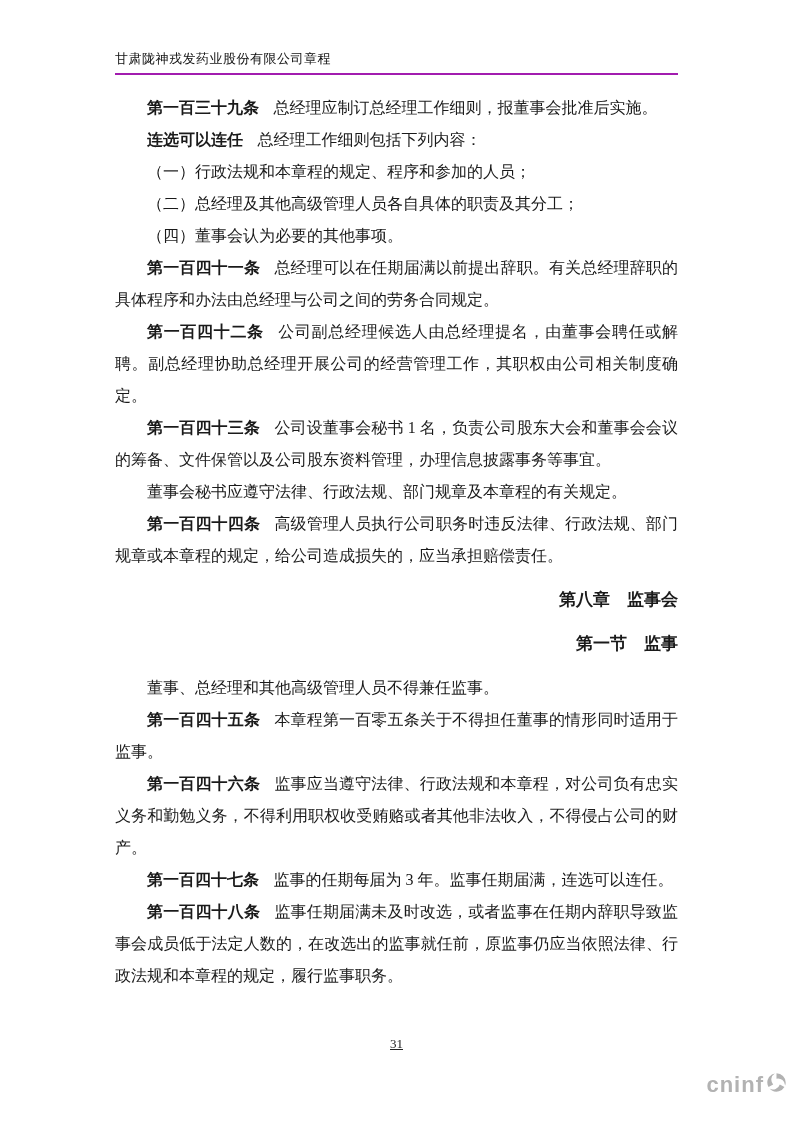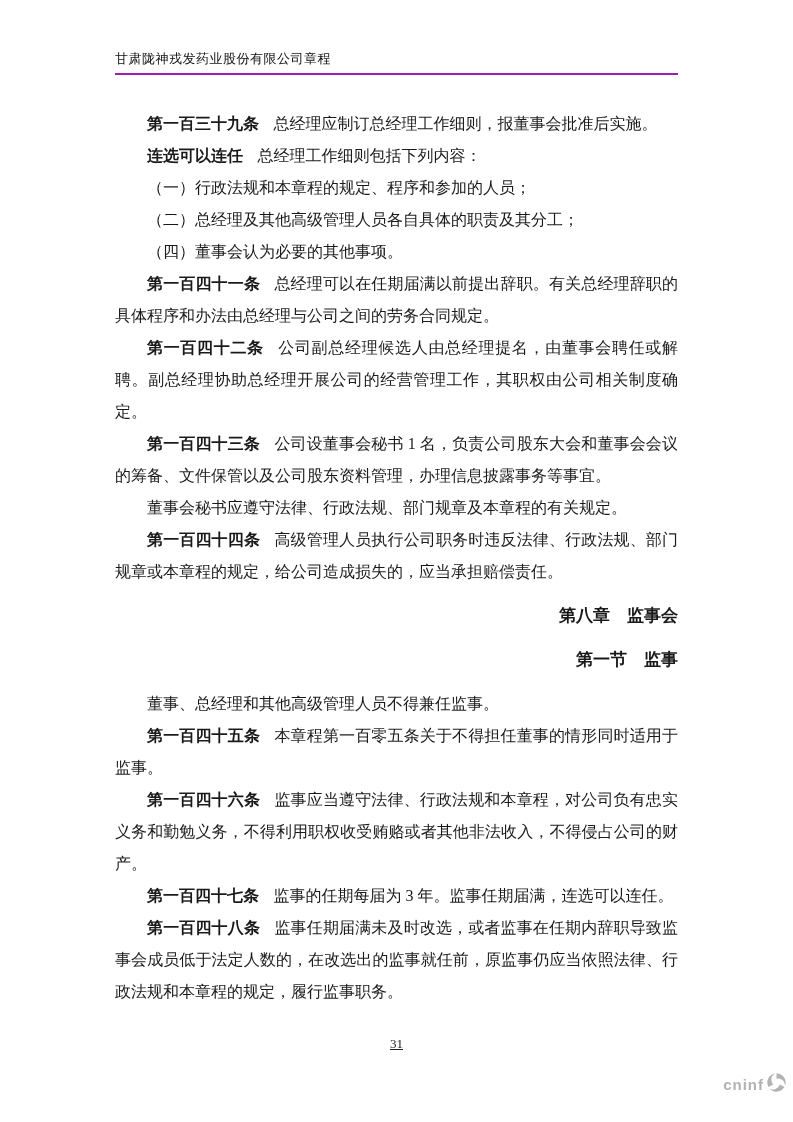--- a/index.html
+++ b/index.html
@@ -23,21 +23,21 @@
     box-shadow: 0 -1px 0 0 #fff inset;
   }
   .header-title {
     font-size: 13px;
     letter-spacing: 0.5px;
     color: #111;
   }
   
   .content {
     position: absolute;
-    top: 108px; left: 115px;
+    top: 92px; left: 115px;
     width: 563px;
     font-size: 16px;
     line-height: 32px;
     text-align: justify;
     text-justify: inter-ideograph;
   }
   .content p { margin: 0; text-indent: 2em; }
   .art {
     font-weight: bold;
     font-family: "Liberation Sans", "DejaVu Sans", sans-serif;
@@ -71,21 +71,21 @@
     line-height: 1.15;
     user-select: none;
   }
   .logo-row {
     display: flex;
     align-items: center;
     justify-content: flex-end;
     gap: 2px;
   }
   .logo-name {
-    font-size: 15px;
+    font-size: 22px;
     font-weight: bold;
     letter-spacing: 1px;
   }
   .logo-sub {
     font-size: 10px;
     letter-spacing: 3px;
     margin-right: 24px;
     margin-top: 40px;
   }
   .logo-url {

